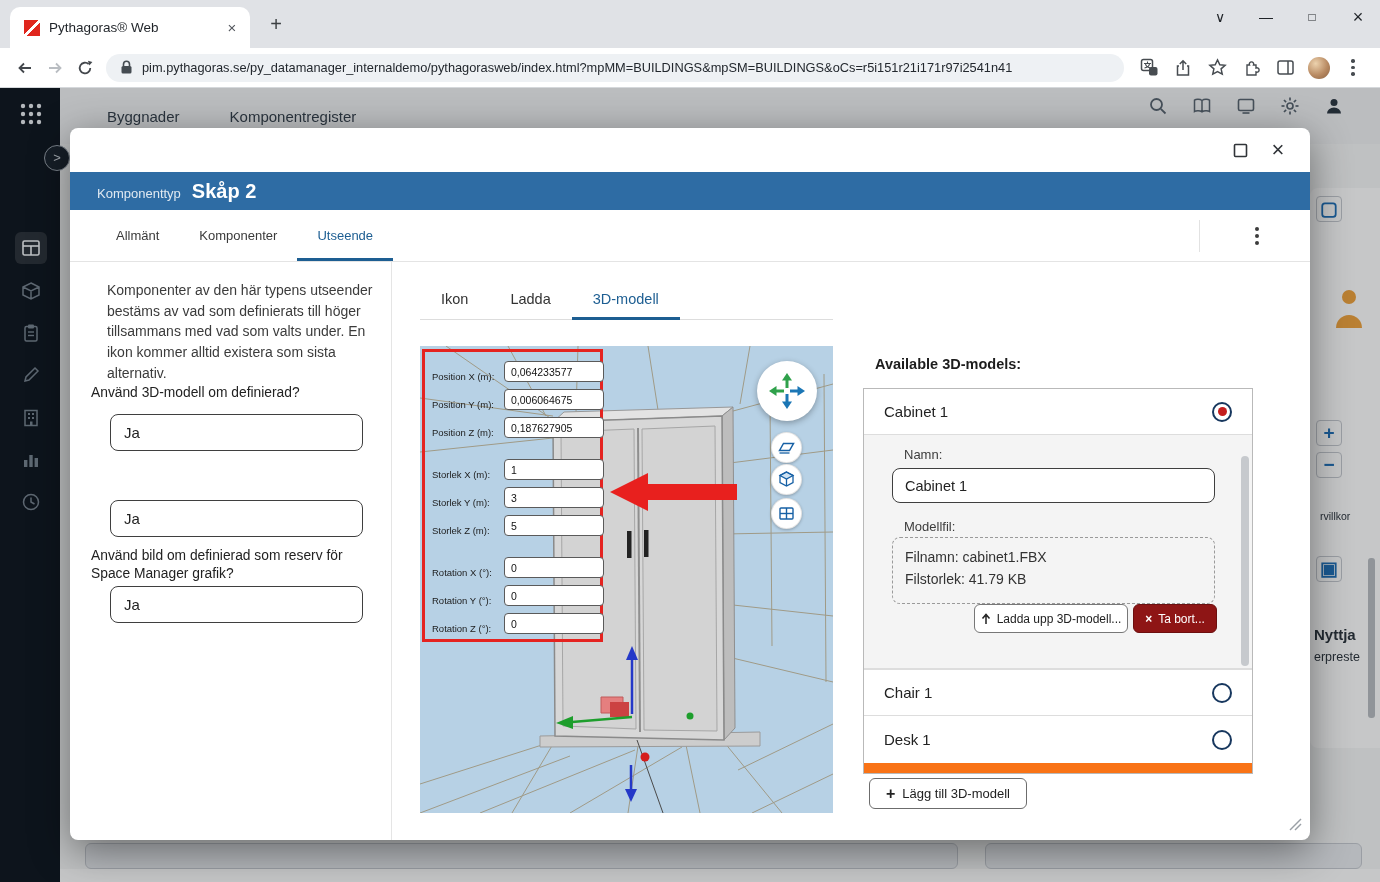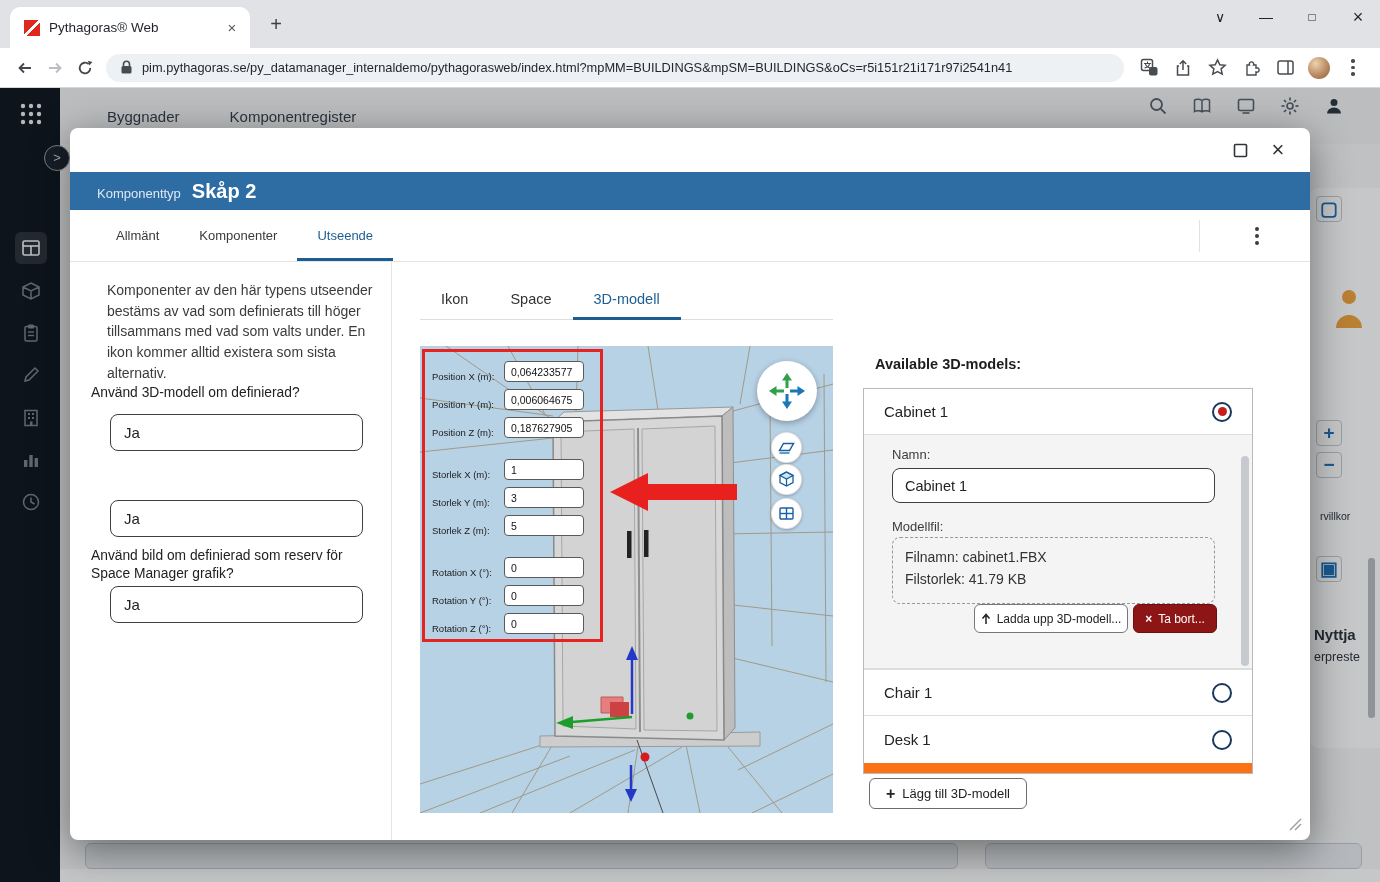--- a/index.html
+++ b/index.html
@@ -77,35 +77,35 @@
   #inner-tabs { position:absolute; left:350px; top:16px; width:413px; height:42px; border-bottom:1px solid #ddd; display:flex; }
   .i-tab { padding:0 21px; line-height:42px; font-size:14.5px; color:#333; position:relative; }
   .i-tab.active { color:#1d5e92; }
   .i-tab.active::after { content:""; position:absolute; left:0; right:0; bottom:-1px; height:3px; background:#1d5e92; }
   #viewport { position:absolute; left:350px; top:84px; width:413px; height:467px; background:#b7d1e5; overflow:hidden; }
   #scene { position:absolute; inset:0; }
 
   #tf-panel { position:absolute; left:2px; top:3px; width:181px; height:293px; border:3px solid #e52320; padding:8px 6px 0 7px; z-index:2; }
   .tf-row { display:flex; align-items:flex-end; height:22px; margin-bottom:6px; }
   .tf-row label { width:72px; font-size:9.5px; color:#1c1c1c; flex:0 0 72px; }
-  .tf-row input { width:80px; height:21px; border:1.5px solid #5a5a5a; border-radius:4px; font-size:10.5px; padding:0 6px; background:#fff; color:#111; }
+  .tf-row input { width:100px; height:21px; border:1.5px solid #5a5a5a; border-radius:4px; font-size:10.5px; padding:0 6px; background:#fff; color:#111; }
   .tf-gap { height:14px; }
   #red-arrow { position:absolute; inset:0; z-index:3; pointer-events:none; }
 
   .vc-big { position:absolute; left:337px; top:15px; width:60px; height:60px; border-radius:50%; background:#fff; box-shadow:0 2px 6px rgba(0,0,0,.3); display:flex; align-items:center; justify-content:center; z-index:3; }
   .vc-small { position:absolute; left:351px; width:31px; height:31px; border-radius:50%; background:#fff; border:1px solid rgba(0,0,0,.1); box-shadow:0 1px 3px rgba(0,0,0,.25); display:flex; align-items:center; justify-content:center; z-index:3; }
 
   
   #models-heading { position:absolute; left:805px; top:94px; font-size:14.5px; font-weight:bold; color:#1d1d1d; }
   #model-list { position:absolute; left:793px; top:126px; width:390px; height:386px; border:1px solid #b9b9b9; background:#f97316; }
   .model-row { position:absolute; left:0; width:100%; height:46px; display:flex; align-items:center; padding-left:20px; font-size:15px; color:#222; background:#fff; }
   .radio { position:absolute; right:20px; top:50%; margin-top:-10px; width:20px; height:20px; border-radius:50%; border:2.5px solid #17375e; background:#fff; }
   .radio.selected::after { content:""; position:absolute; left:50%; top:50%; width:9px; height:9px; margin:-4.5px 0 0 -4.5px; border-radius:50%; background:#c41e1e; }
   #model-detail { position:absolute; left:0; top:46px; width:100%; height:234px; background:#f4f4f4; border-bottom:1px solid #ddd; }
-  .d-label { position:absolute; left:28px; font-size:13px; color:#3c3c3c; }
+  .d-label { position:absolute; left:40px; font-size:13px; color:#3c3c3c; }
   #d-name-input { position:absolute; left:28px; top:33px; width:323px; height:35px; border:1px solid #3f3f3f; border-radius:8px; background:#fff; font-size:14.5px; color:#222; padding:0 12px; }
   #d-filebox { position:absolute; left:28px; top:102px; width:323px; height:67px; border:1.5px dashed #9a9a9a; border-radius:8px; padding:9px 12px; font-size:14px; color:#333; line-height:1.55; }
   .d-btn { position:absolute; top:169px; height:29px; border-radius:6px; font-size:12px; display:flex; align-items:center; justify-content:center; gap:6px; }
   #btn-upload { left:110px; width:154px; background:#fff; border:1px solid #777; color:#222; }
   #btn-remove { left:269px; width:84px; background:#8e1515; border:1px solid #6d0f0f; color:#fff; }
   #list-thumb { position:absolute; right:3px; top:67px; width:8px; height:210px; background:#c6c9cd; border-radius:4px; }
   #btn-add { position:absolute; left:799px; top:516px; width:158px; height:31px; background:#fff; border:1px solid #6c6c6c; border-radius:6px; font-size:13px; color:#222; display:flex; align-items:center; justify-content:center; gap:7px; }
   #resize-handle { position:absolute; right:8px; bottom:5px; }
 </style>
 </head>
@@ -358,21 +358,21 @@
         <label class="cfg-label" style="top:122px;">Använd 3D-modell om definierad?</label>
         <input class="cfg-input" style="top: 152px;" value="Ja">
 
         <input class="cfg-input" style="top: 238px;" value="Ja">
 
         <label class="cfg-label" style="top:285px;">Använd bild om definierad som reserv för Space Manager grafik?</label>
         <input class="cfg-input" style="top: 324px;" value="Ja">
 
         <div id="inner-tabs">
           <span class="i-tab">Ikon</span>
-          <span class="i-tab">Space</span>
+          <span class="i-tab">Ladda</span>
           <span class="i-tab active">3D-modell</span>
         </div>
 
         <div id="viewport">
           <svg id="scene" viewBox="0 0 413 467">
             <g stroke="#9c9176" stroke-width="1" opacity="0.85">
               <line x1="0" y1="52" x2="133" y2="70"></line>
                 <line x1="0" y1="106" x2="133" y2="92"></line>
               <line x1="26" y1="0" x2="133" y2="74"></line>
                 <line x1="88" y1="0" x2="126" y2="70"></line>

